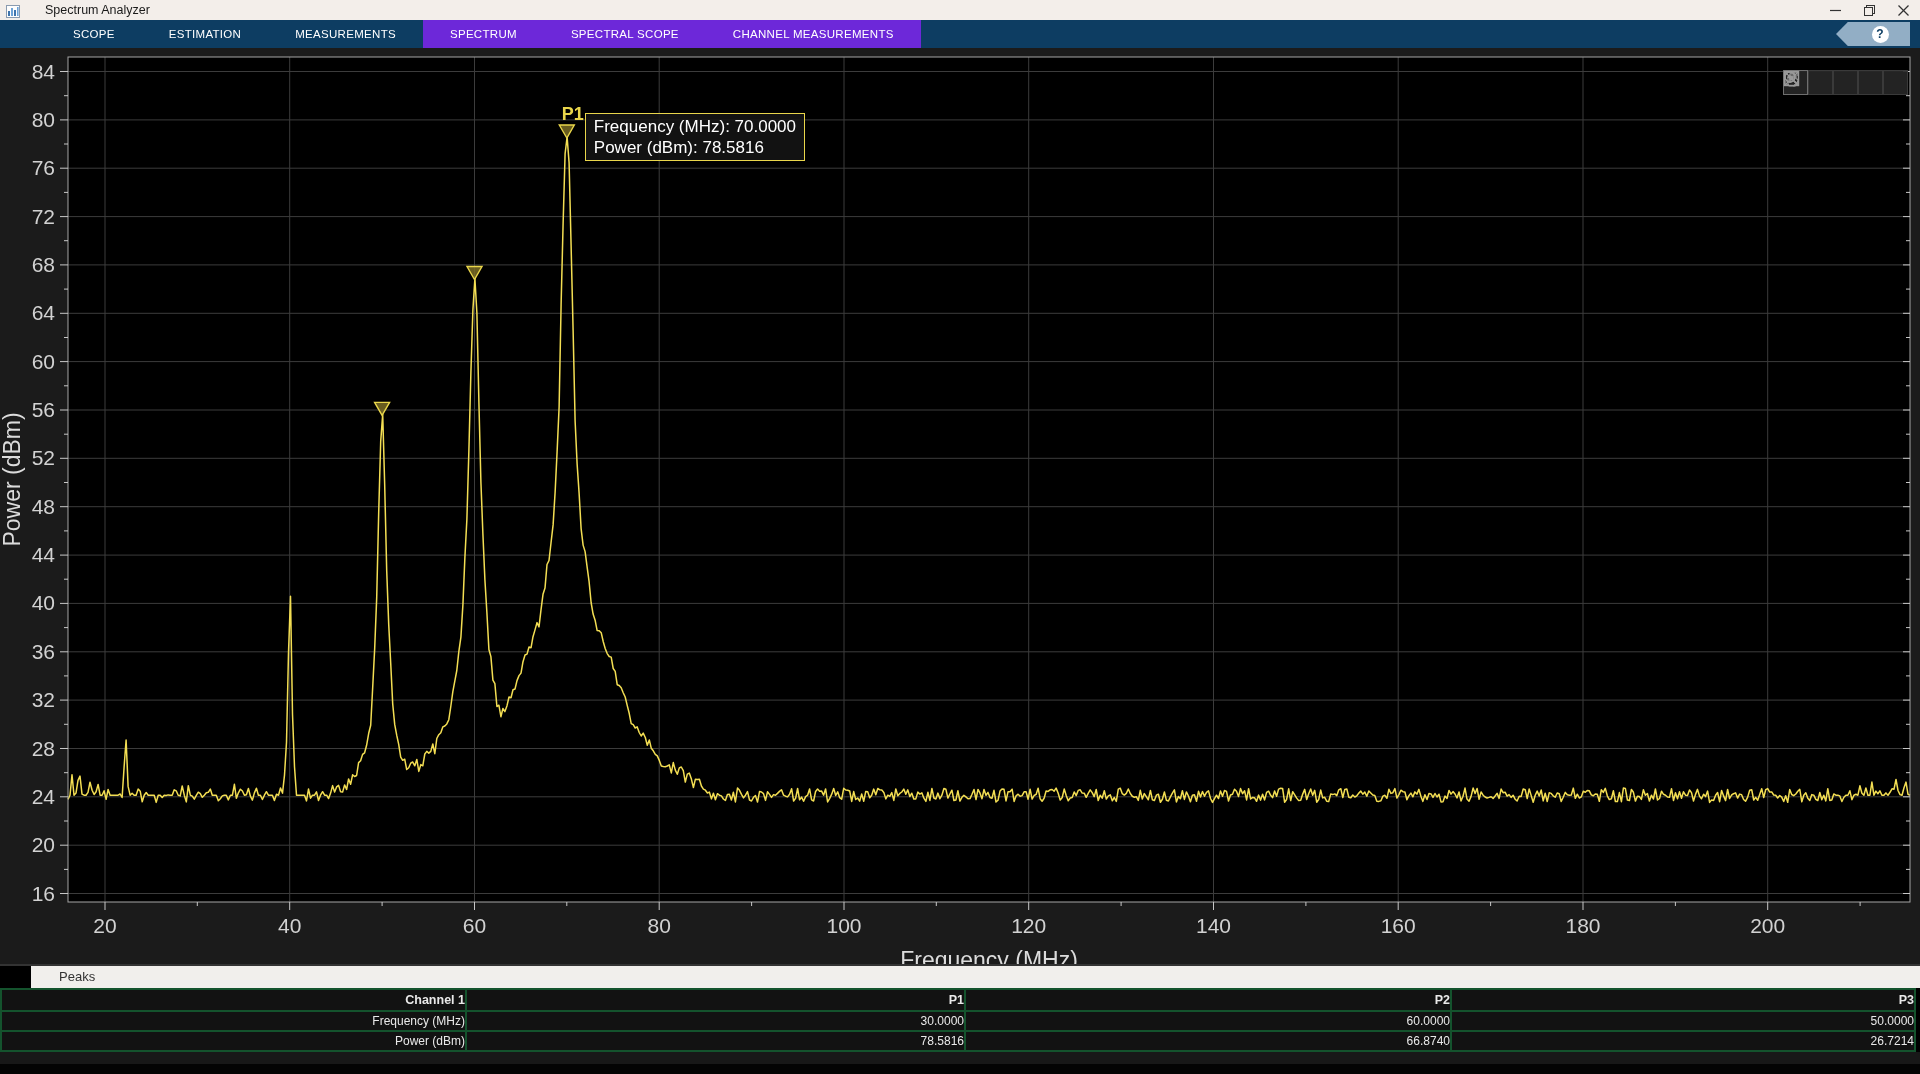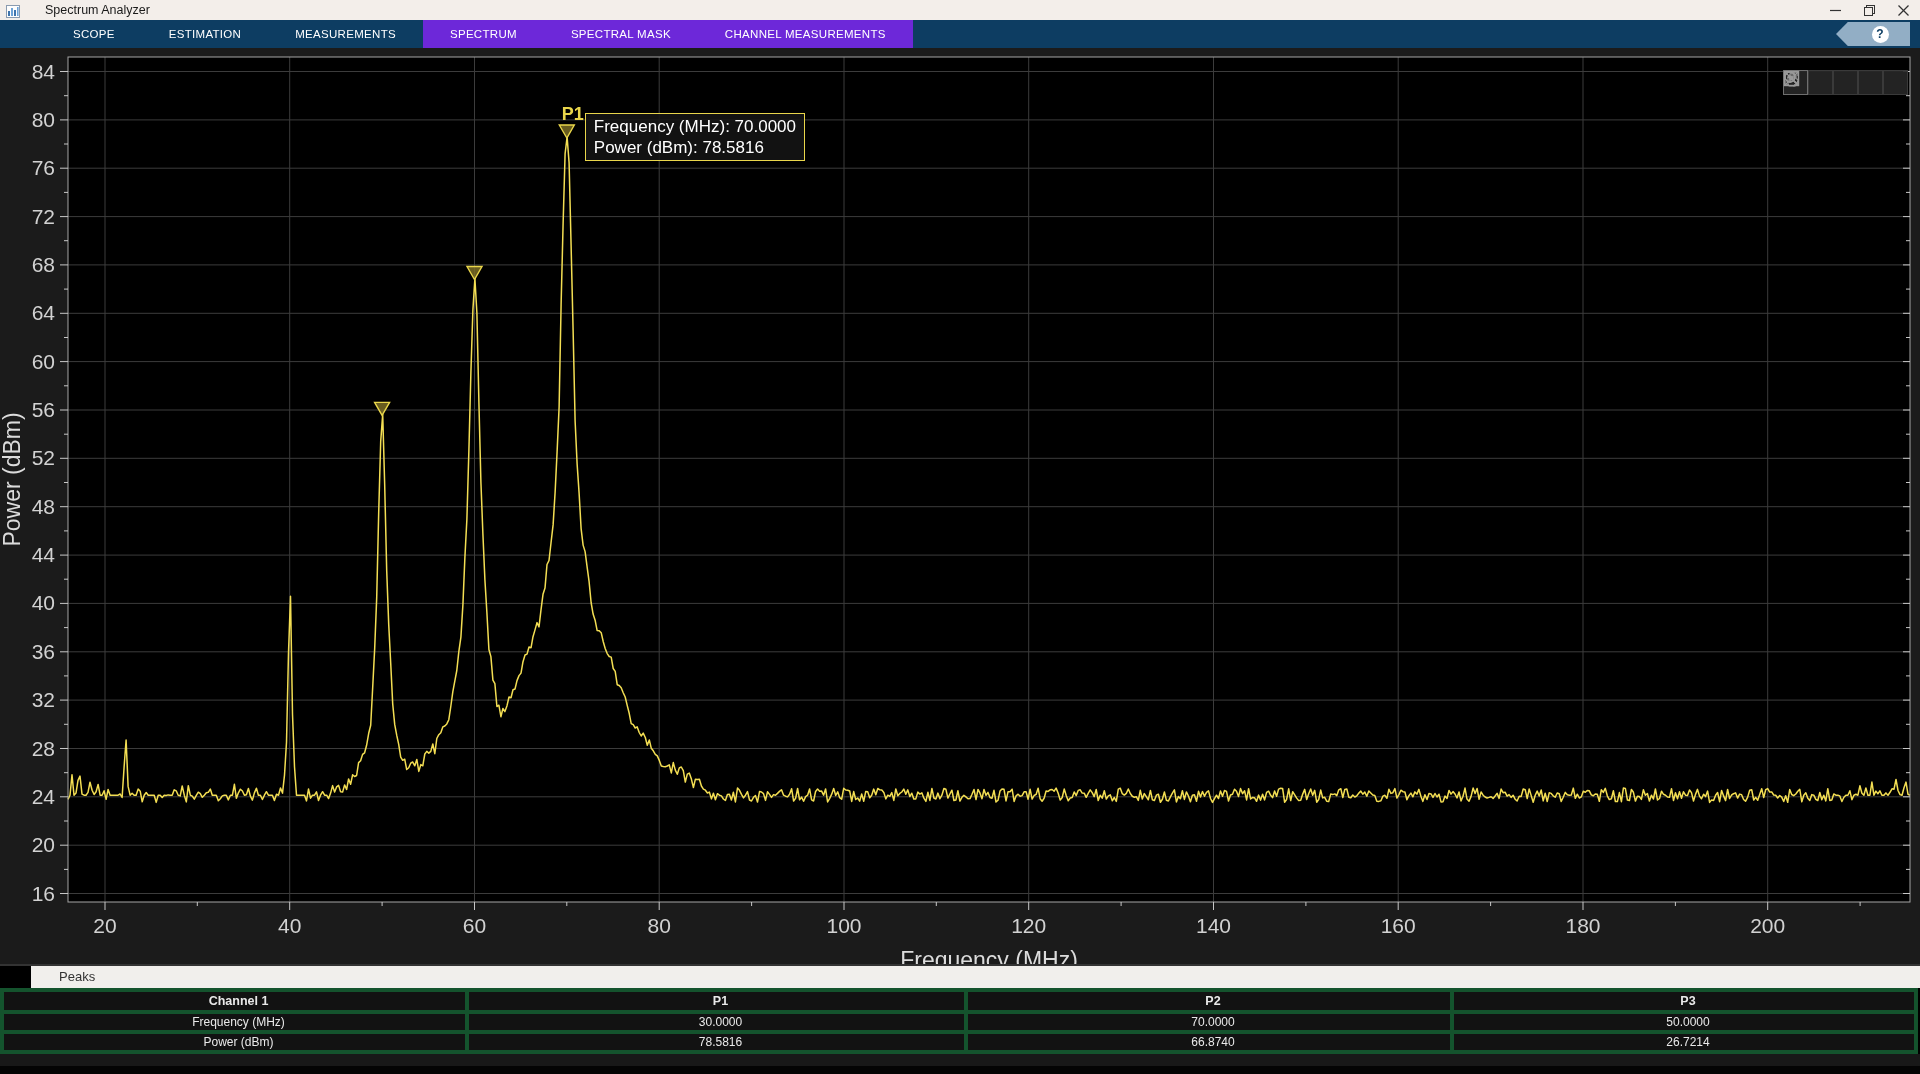--- a/index.html
+++ b/index.html
@@ -39,21 +39,21 @@
   .cursor-tip { position:absolute; border:1px solid #e9d64b; background:rgba(20,20,20,.88);
                 color:#fff; font-size:17px; line-height:21px; padding:2px 8px; white-space:nowrap; }
   .p1-label { position:absolute; color:#e9d64b; font-size:18px; font-weight:bold;
               transform:translateX(-100%); }
 
   
   .panel-splitter { height:2px; background:#333; }
   .peaks-header { height:22px; background:#f1efec; font-size:13px; color:#333;
                   line-height:22px; padding-left:28px;margin-left:31px; }
   table.peaks { width:1914px; border-collapse:collapse; background:#121212; table-layout:fixed; }
-  table.peaks th, table.peaks td { border:4px solid #14532d; text-align:center; padding:0 0 0 8px;
+  table.peaks th, table.peaks td { border:2px solid #14532d; text-align:right; padding:0 0 0 8px;
                                    color:#e9e9e9; font-size:12px; font-weight:normal; height:20px; }
   table.peaks th { font-weight:bold; font-size:12.5px; height:22px; }
   .bottom-filler { height:12px; background:#181818; }
   .bottom-strip  { height:10px; background:#040404; }
 </style>
 </head>
 <body>
 
 <div class="titlebar">
   <span class="app-icon">
@@ -86,21 +86,21 @@
     </div>
   </div>
 </div>
 
 <div class="toolstrip">
   <div class="ts-tab">SCOPE</div>
   <div class="ts-tab">ESTIMATION</div>
   <div class="ts-tab">MEASUREMENTS</div>
   <div class="ts-context">
     <div class="ts-tab">SPECTRUM</div>
-    <div class="ts-tab">SPECTRAL MASK</div>
+    <div class="ts-tab">SPECTRAL SCOPE</div>
     <div class="ts-tab">CHANNEL MEASUREMENTS</div>
   </div>
   <div class="help-wrap">
     <div class="help-chevron">
       <div class="help-circle">?</div>
     </div>
   </div>
 </div>
 
 <div class="plot-wrap">
@@ -325,21 +325,21 @@
   <tbody>
       <tr>
     <th>Channel 1</th>
     <th>P1</th>
     <th>P2</th>
     <th>P3</th>
   </tr>
   <tr>
     <td>Frequency (MHz)</td>
     <td>30.0000</td>
-    <td>70.0000</td>
+    <td>60.0000</td>
     <td>50.0000</td>
   </tr>
   <tr>
     <td>Power (dBm)</td>
     <td>78.5816</td>
     <td>66.8740</td>
     <td>26.7214</td>
   </tr>
 </tbody>
   </table>

